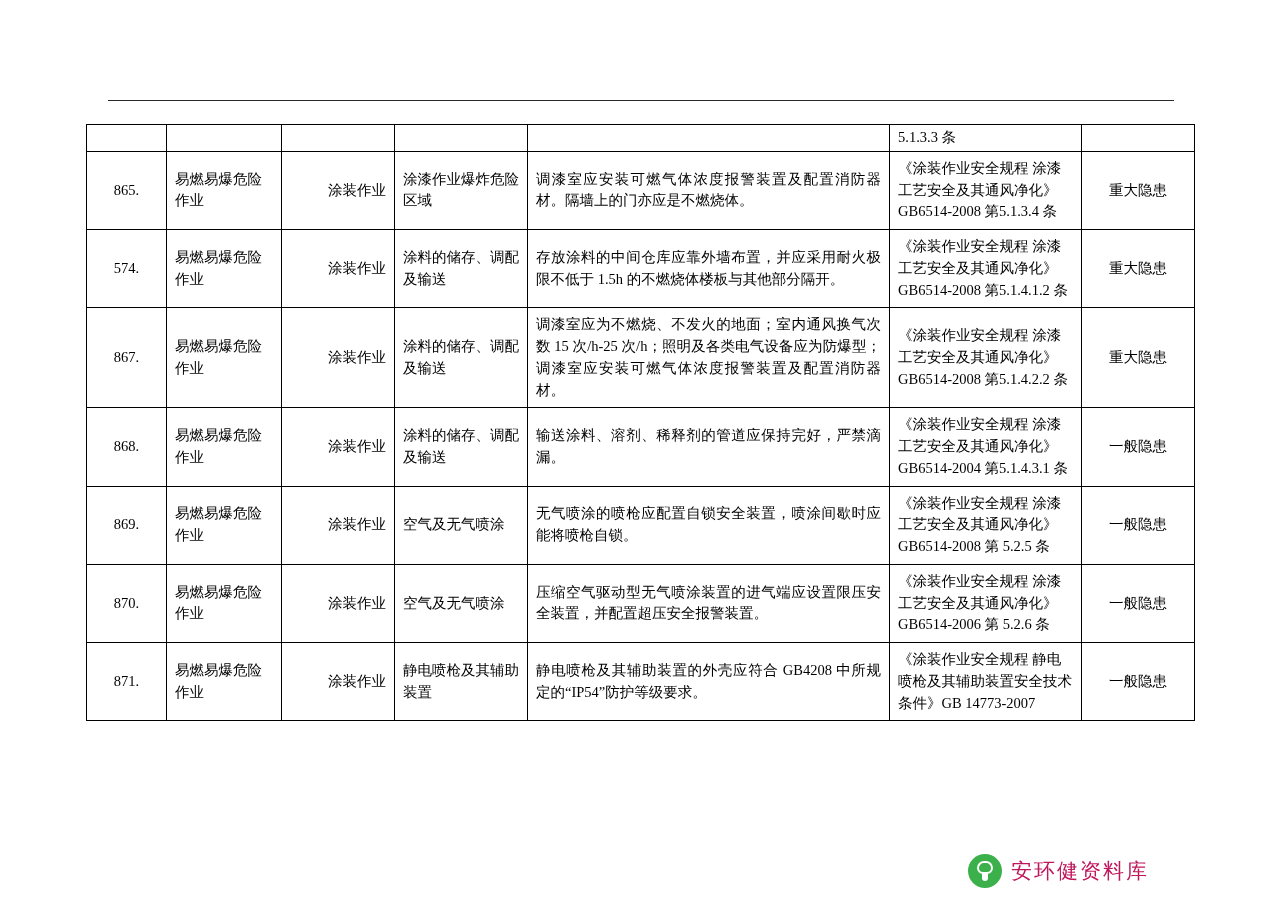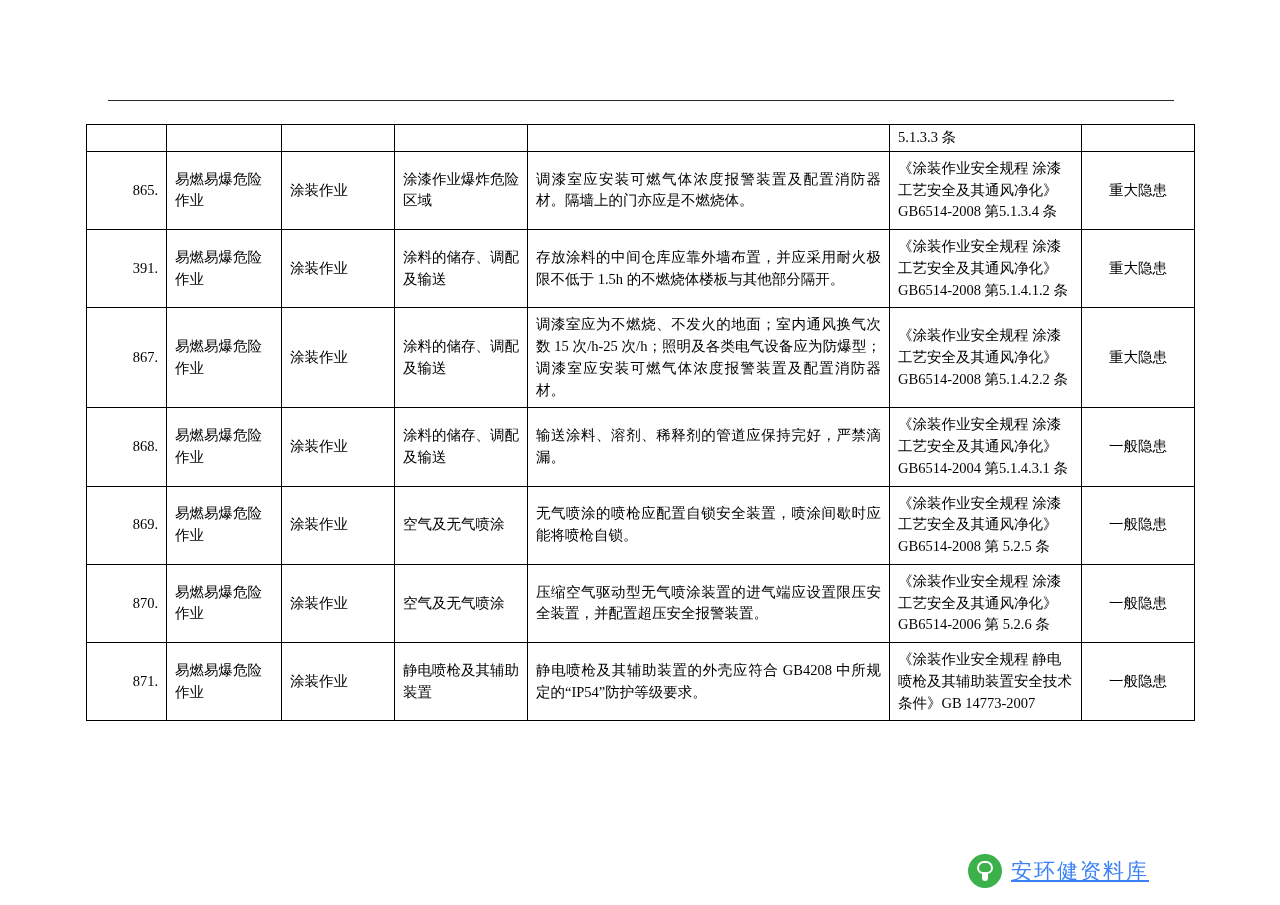--- a/index.html
+++ b/index.html
@@ -45,23 +45,23 @@
     line-height: 1.5;
   }
   col.c-num    { width: 80px; }
   col.c-cat    { width: 115px; }
   col.c-op     { width: 113px; }
   col.c-area   { width: 133px; }
   col.c-desc   { width: 362px; }
   col.c-std    { width: 192px; }
   col.c-level  { width: 113px; }
 
-  td.num   { text-align: right; margin-top: 20px; }
+  td.num   { text-align: center; margin-top: 20px; }
   td.cat   { text-align: left; }
-  td.op    { text-align: left; }
+  td.op    { text-align: right; }
   td.area  { text-align: left; margin-left: 25px; }
   td.desc  { text-align: justify; text-align-last: left; }
   td.std   { text-align: left; }
   td.level { text-align: center; }
 
   tr.partial td { height: 18px; padding-top: 2px; padding-bottom: 2px; }
   tr.partial td.std { vertical-align: bottom; }
 
   .logo-wrap {
     position: absolute;
@@ -97,23 +97,22 @@
     top: 19px;
     width: 6px;
     height: 8px;
     background: #ffffff;
     border-radius: 0 0 3px 3px;
   }
   .logo-text {
     font-family: "Liberation Sans", sans-serif;
     font-size: 21px;
     letter-spacing: 2px;
-    color: #3b82f6;
+    color: #be185d;
     white-space: nowrap;
-    text-decoration: underline;
   }
 </style>
 </head>
 <body>
 
 <div class="page">
 
   <div class="top-rule"></div>
 
   <table class="doc-table">
@@ -141,21 +140,21 @@
         <td class="num">865.</td>
         <td class="cat">易燃易爆危险作业</td>
         <td class="op">涂装作业</td>
         <td class="area">涂漆作业爆炸危险区域</td>
         <td class="desc">调漆室应安装可燃气体浓度报警装置及配置消防器材。隔墙上的门亦应是不燃烧体。</td>
         <td class="std">《涂装作业安全规程 涂漆工艺安全及其通风净化》GB6514-2008 第5.1.3.4 条</td>
         <td class="level">重大隐患</td>
       </tr>
 
       <tr>
-        <td class="num">391.</td>
+        <td class="num">574.</td>
         <td class="cat">易燃易爆危险作业</td>
         <td class="op">涂装作业</td>
         <td class="area">涂料的储存、调配及输送</td>
         <td class="desc">存放涂料的中间仓库应靠外墙布置，并应采用耐火极限不低于 1.5h 的不燃烧体楼板与其他部分隔开。</td>
         <td class="std">《涂装作业安全规程 涂漆工艺安全及其通风净化》GB6514-2008 第5.1.4.1.2 条</td>
         <td class="level">重大隐患</td>
       </tr>
 
       <tr>
         <td class="num">867.</td>

